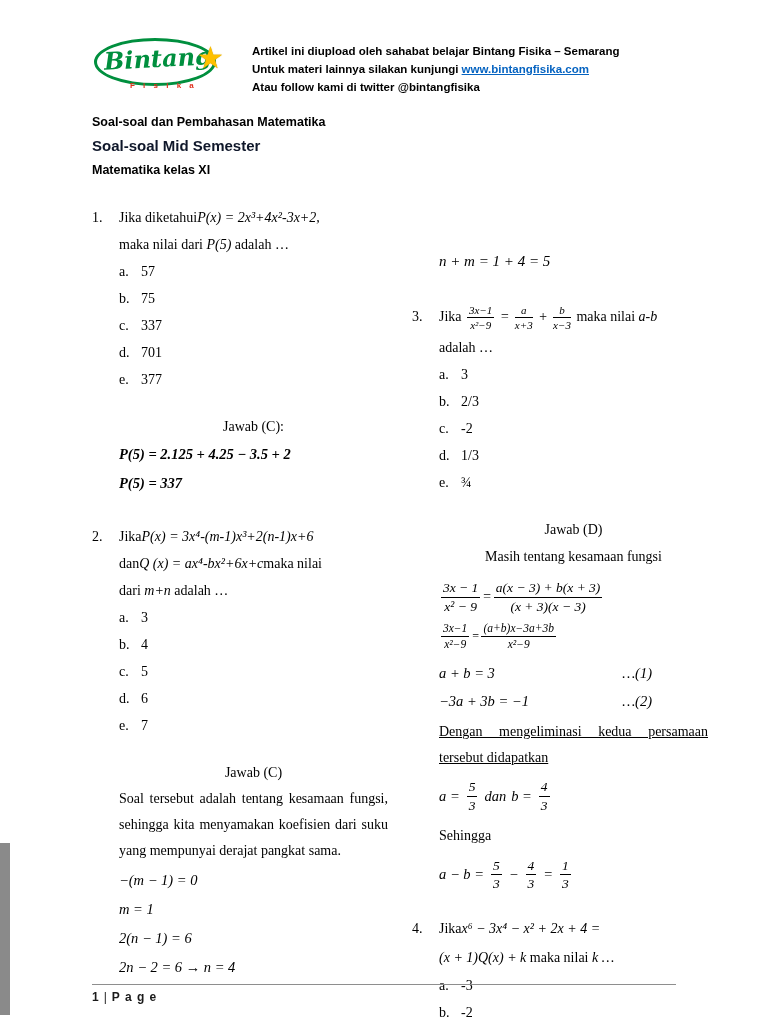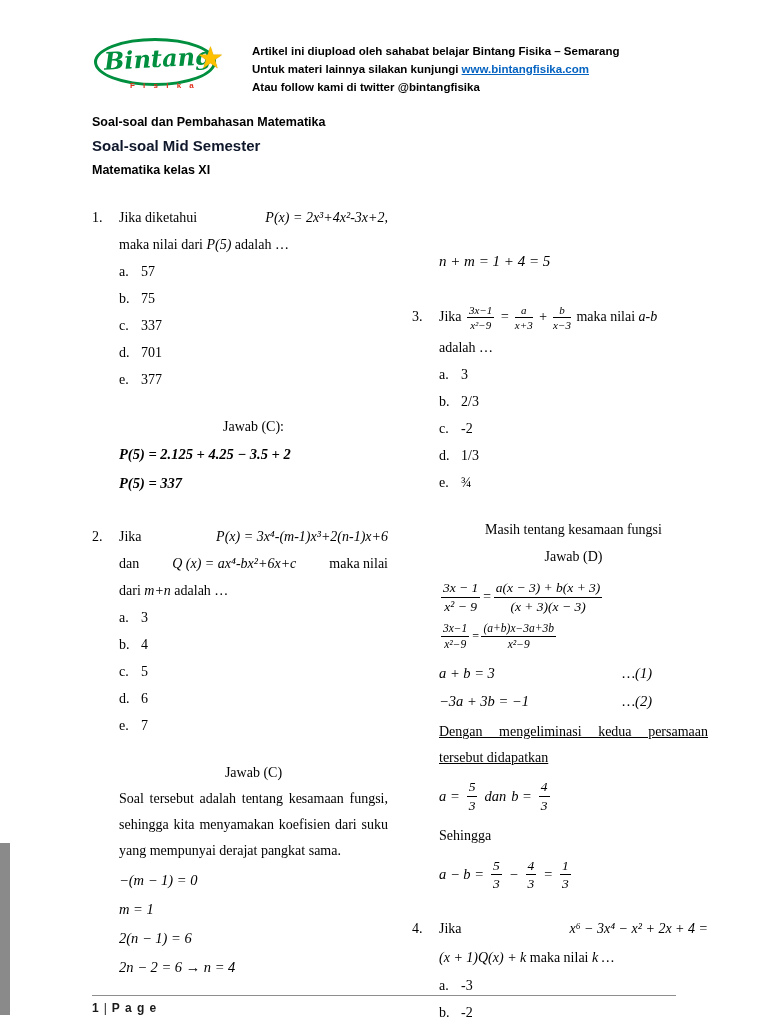--- a/index.html
+++ b/index.html
@@ -33,21 +33,21 @@
   .t3{font-size:12.5px;font-weight:600;line-height:20px;margin-top:2px;}
 
   
   .content{display:flex;margin-top:24px;}
   .col-l{width:296px;flex:none;}
   .col-r{width:296px;flex:none;margin-left:24px;margin-top:44px;}
 
   .q{display:flex;}
   .q-num{width:27px;flex:none;line-height:27px;}
   .q-body{flex:1;line-height:27px;}
-  .jline{display:flex;justify-content:space-between;}
+  .jline{display:flex;}
   .it{font-style:italic;}
   .opts{padding-left:27px;}
   .opt{line-height:27px;}
   .opt-label{display:inline-block;width:22px;}
 
   .ans{margin-top:20px;padding-left:27px;}
   .jawab{line-height:27px;text-align:center;}
   .mline{font-style:italic;font-size:14.5px;line-height:29px;}
   .bold{font-weight:bold;}
   .ptext{text-align:justify;line-height:26px;margin-bottom:2px;}
@@ -70,21 +70,21 @@
   .eqrow{display:flex;font-style:italic;font-size:14.5px;line-height:28px;}
   .eqrow .ref{margin-left:auto;margin-right:56px;}
   .solrow{display:flex;align-items:center;gap:5px;font-style:italic;
     font-size:14.5px;margin:8px 0;}
   .sehingga{line-height:28px;margin-top:4px;}
 
   .q4{margin-top:22px;}
   .q4 .q-body{line-height:29px;}
 
   
-  .footer{position:absolute;left:92px;right:92px;bottom:9px;}
+  .footer{position:absolute;left:92px;right:92px;bottom:20px;}
   .footer-rule{border-top:1px solid #8e8e8e;}
   .footer-text{font-family:"Liberation Sans", sans-serif;font-size:12px;
     font-weight:bold;color:#1a1a1a;padding-top:5px;letter-spacing:1px;}
   .footer-text .psep{margin:0 4px;font-weight:normal;}
   .edge-bar{position:absolute;left:0;top:843px;width:10px;height:172px;
     background:#8a8a8a;}
 </style>
 </head>
 <body>
 
@@ -202,22 +202,22 @@
       </div>
       <div class="opts">
         <div class="opt"><span class="opt-label">a.</span><span>3</span></div>
         <div class="opt"><span class="opt-label">b.</span><span>2/3</span></div>
         <div class="opt"><span class="opt-label">c.</span><span>-2</span></div>
         <div class="opt"><span class="opt-label">d.</span><span>1/3</span></div>
         <div class="opt"><span class="opt-label">e.</span><span>¾</span></div>
       </div>
 
       <div class="ans">
+        <div class="jawab">Jawab (D)</div>
         <div class="jawab">Masih tentang kesamaan fungsi</div>
-        <div class="jawab">Jawab (D)</div>
 
         <div class="eqdisp">
           <span class="frac dg">
               <span class="num">3x − 1</span>
               <span class="den">x² − 9</span>
             </span>
           <span>=</span>
           <span class="frac dg">
               <span class="num">a(x − 3) + b(x + 3)</span>
               <span class="den">(x + 3)(x − 3)</span>

